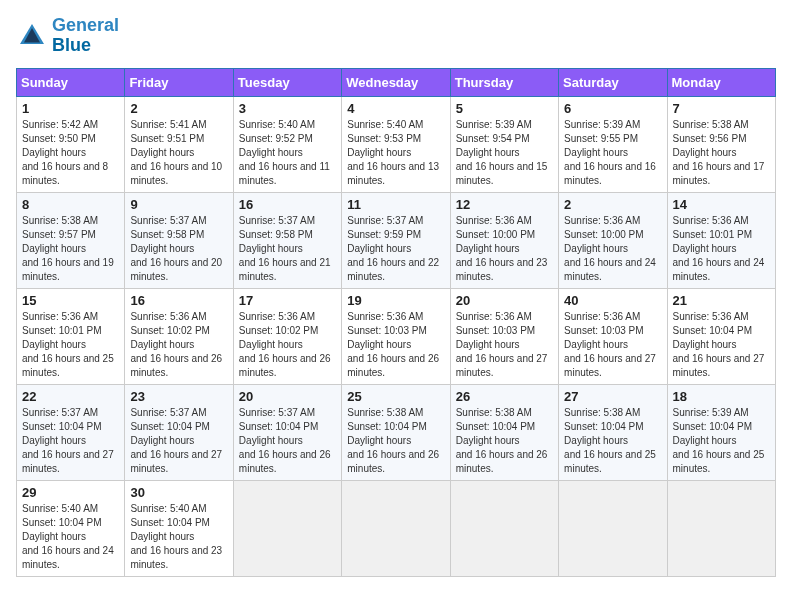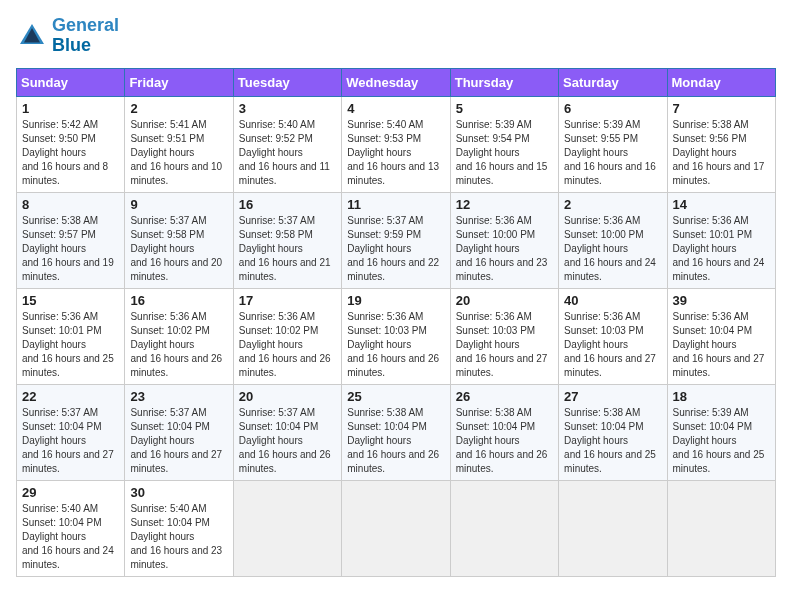--- a/index.html
+++ b/index.html
@@ -298,21 +298,21 @@
         <td>
         <div class="day-num">40</div>
         <div class="day-detail">
           Sunrise: 5:36 AM<br>
           Sunset: 10:03 PM<br>
           Daylight hours<br>
           and 16 hours and 27 minutes.
         </div>
       </td>
         <td>
-        <div class="day-num">39</div>
+        <div class="day-num">21</div>
         <div class="day-detail">
           Sunrise: 5:36 AM<br>
           Sunset: 10:04 PM<br>
           Daylight hours<br>
           and 16 hours and 27 minutes.
         </div>
       </td>
       </tr>
       <tr>
         <td>

